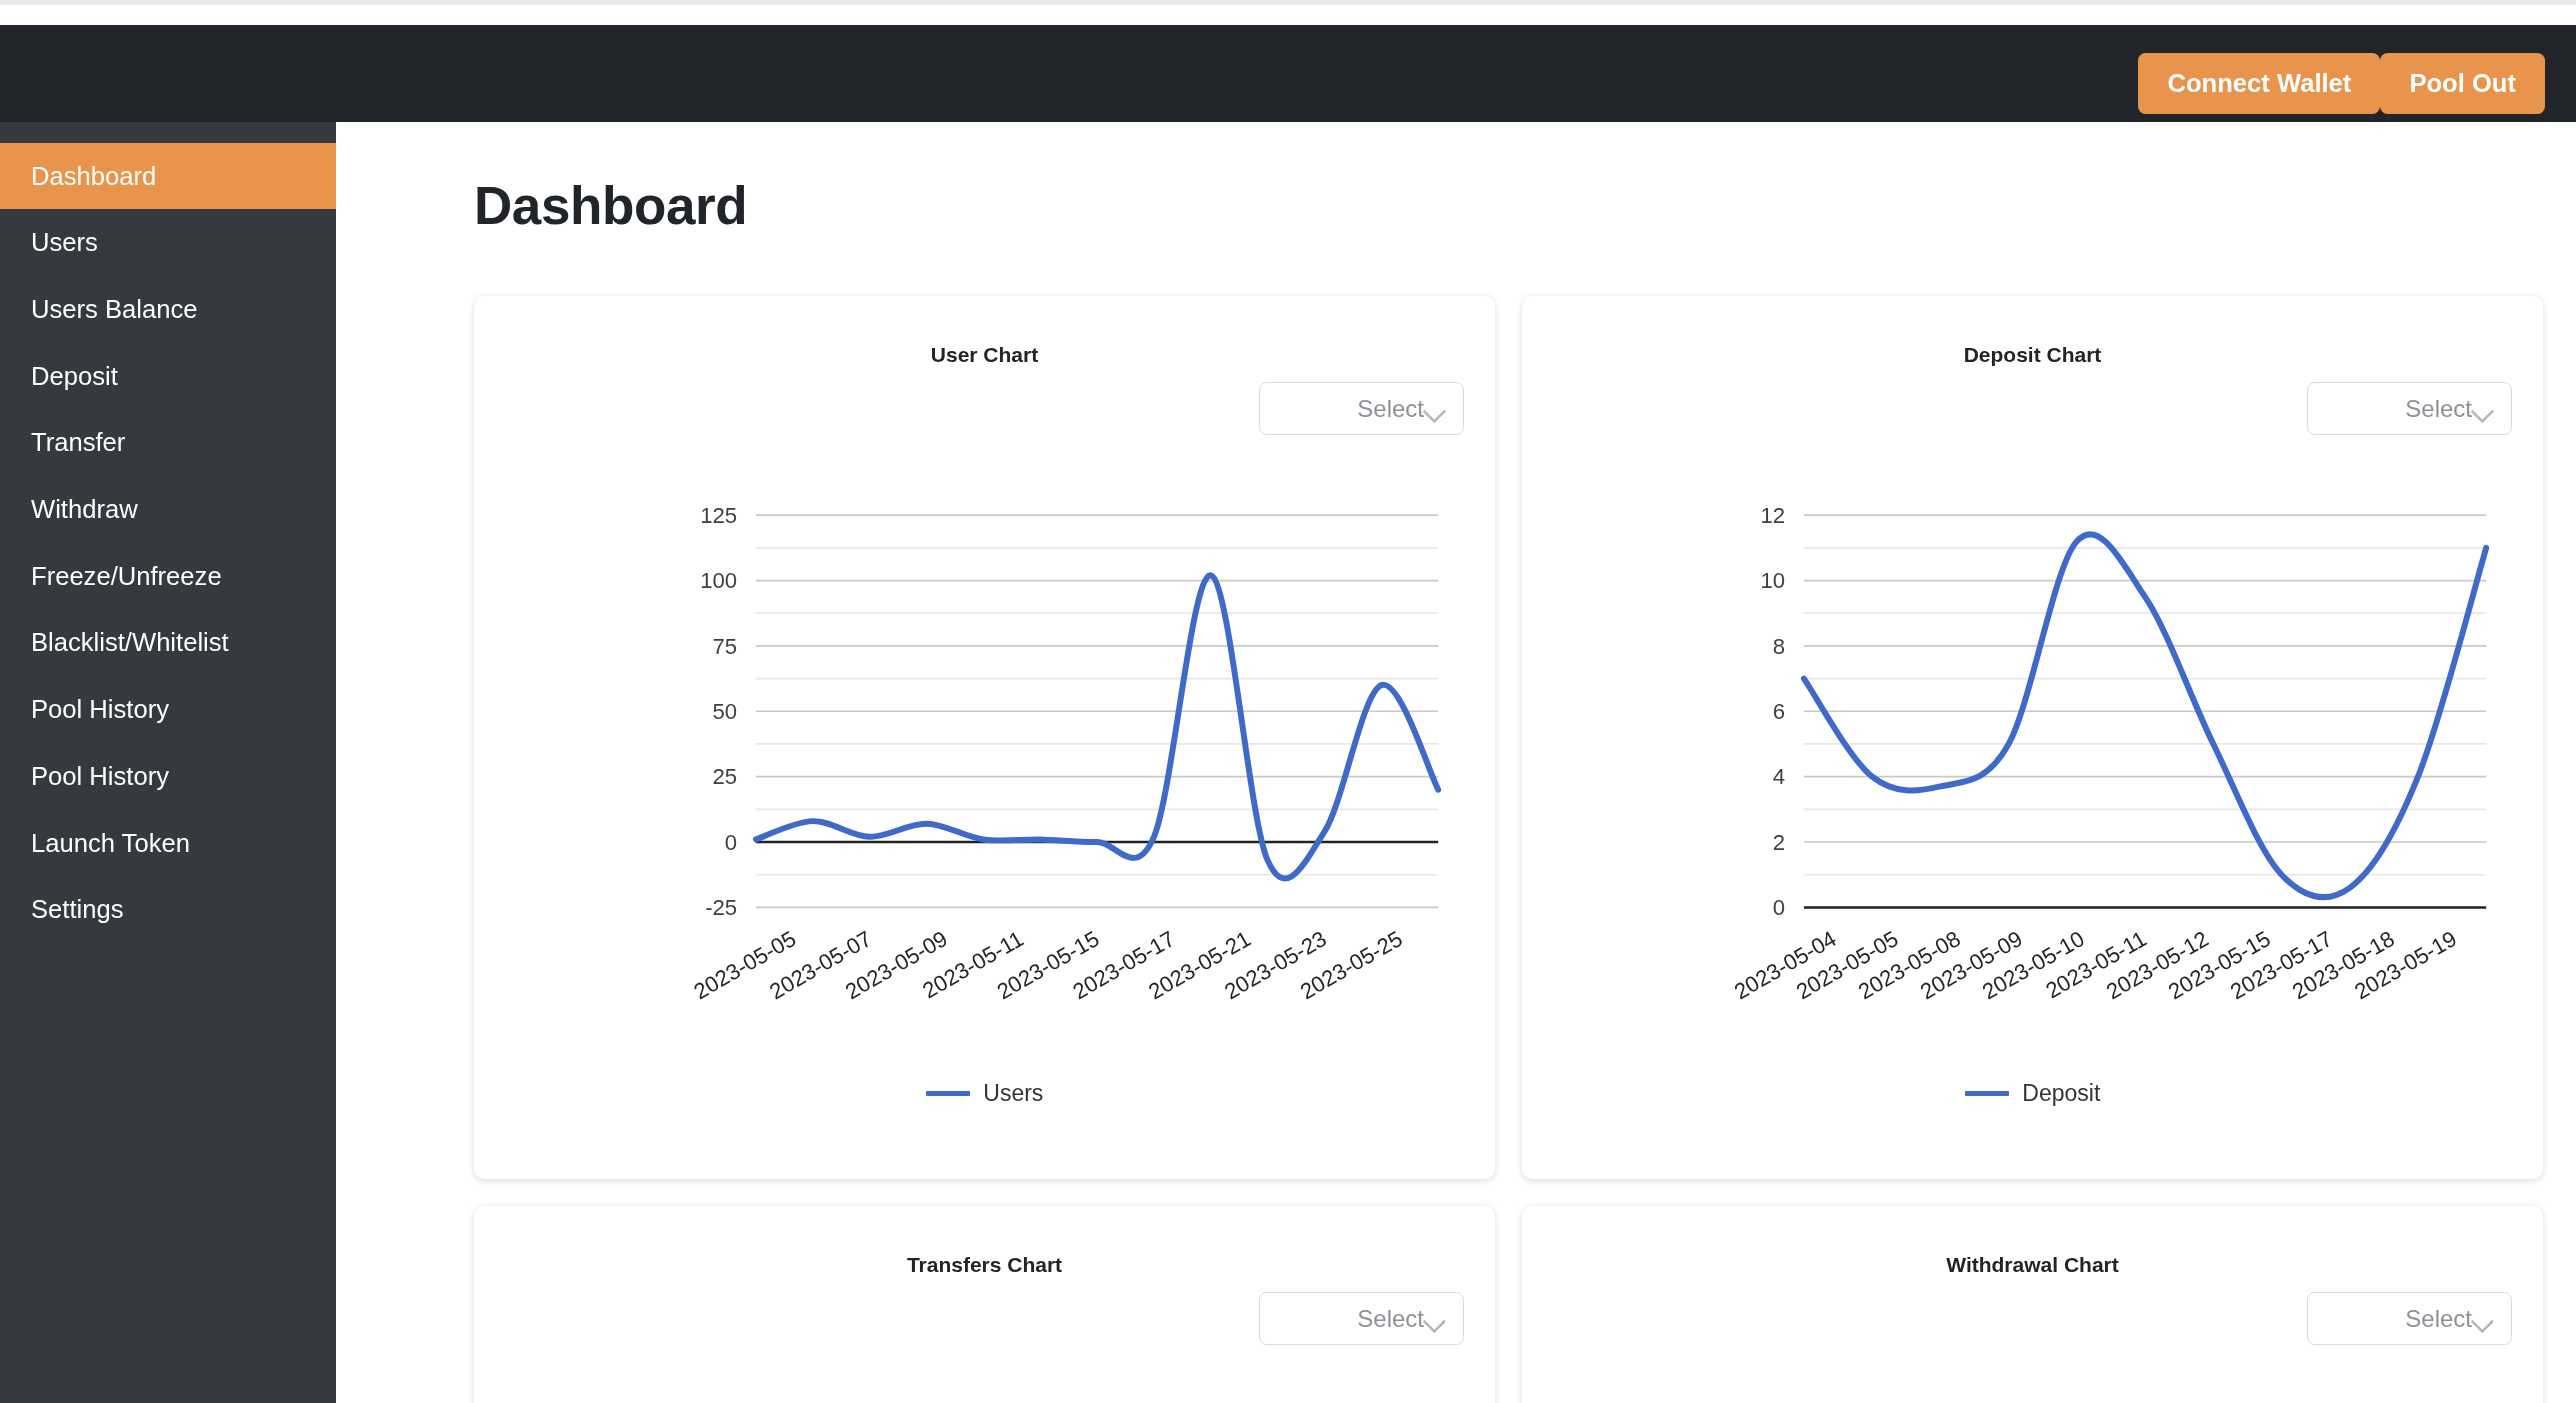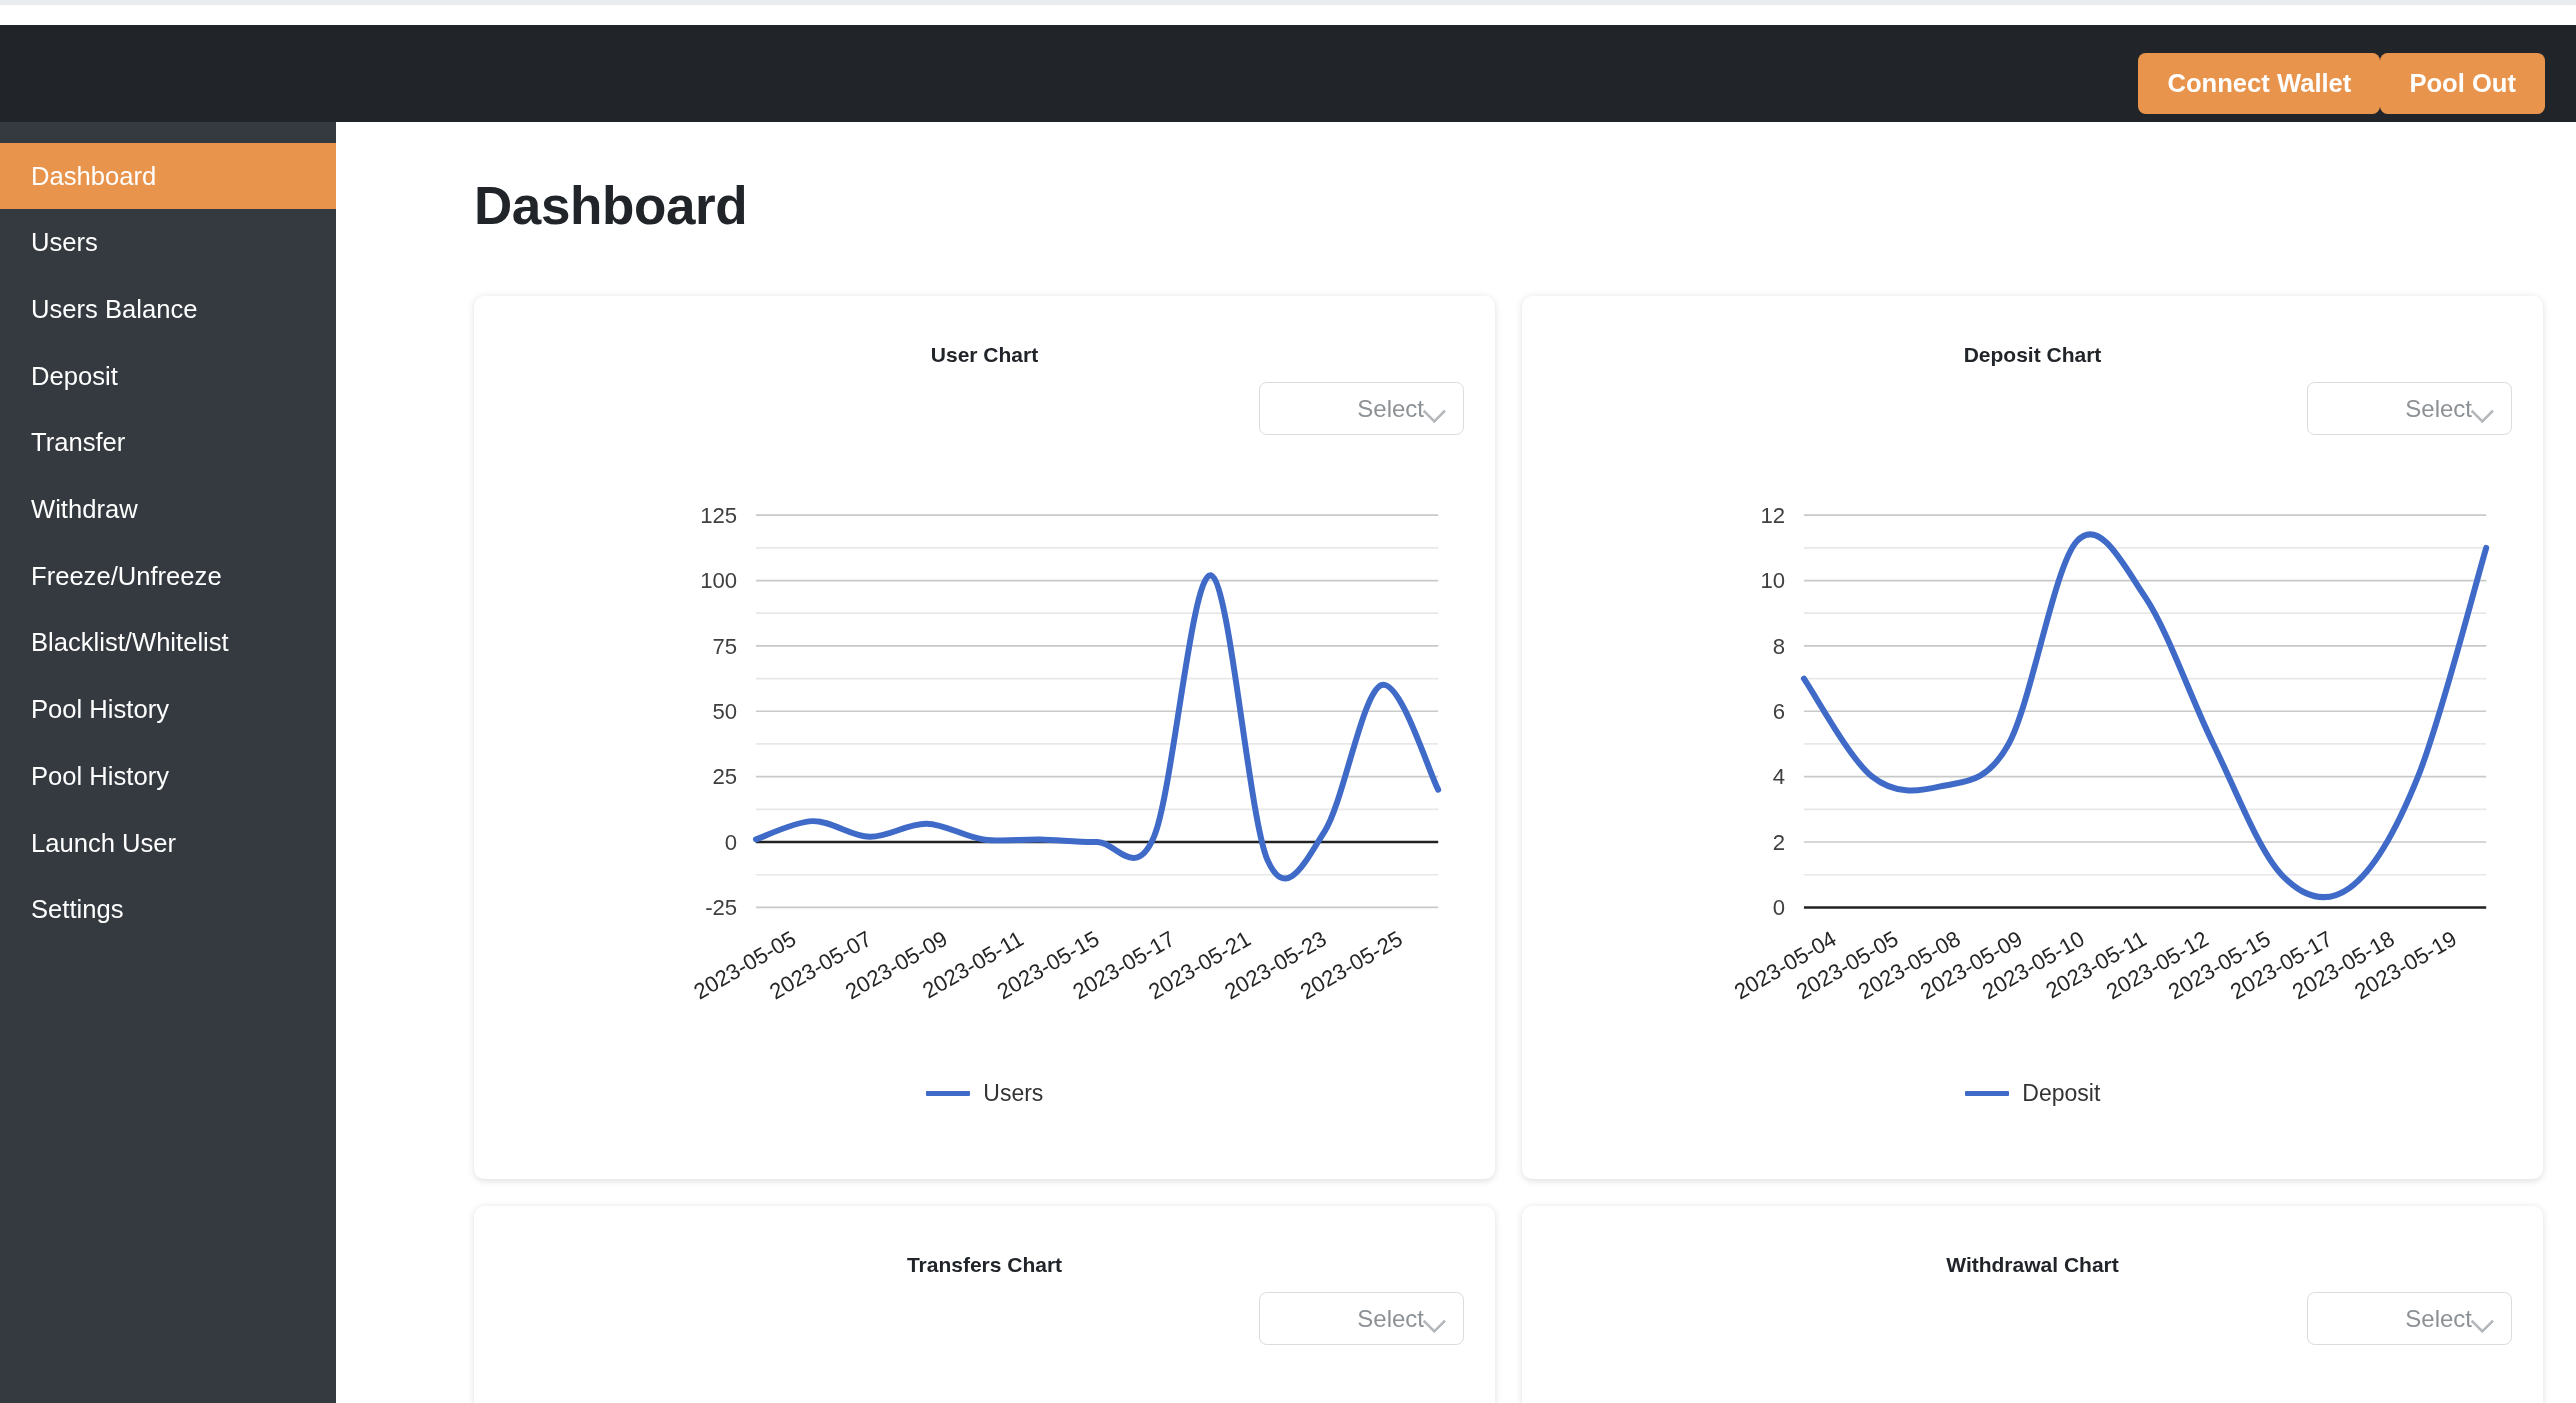--- a/index.html
+++ b/index.html
@@ -208,21 +208,21 @@
       <button class="nav-item active">Dashboard</button>
       <button class="nav-item">Users</button>
       <button class="nav-item">Users Balance</button>
       <button class="nav-item">Deposit</button>
       <button class="nav-item">Transfer</button>
       <button class="nav-item">Withdraw</button>
       <button class="nav-item">Freeze/Unfreeze</button>
       <button class="nav-item">Blacklist/Whitelist</button>
       <button class="nav-item">Pool History</button>
       <button class="nav-item">Pool History</button>
-      <button class="nav-item">Launch User</button>
+      <button class="nav-item">Launch Token</button>
       <button class="nav-item">Settings</button>
     </nav>
 
   <main class="main">
     <h1 class="page-title">Dashboard</h1>
 
     <div class="grid" id="card-grid">
         <section class="card">
           <h2 class="card-title">User Chart</h2>
           <div class="select-row">

